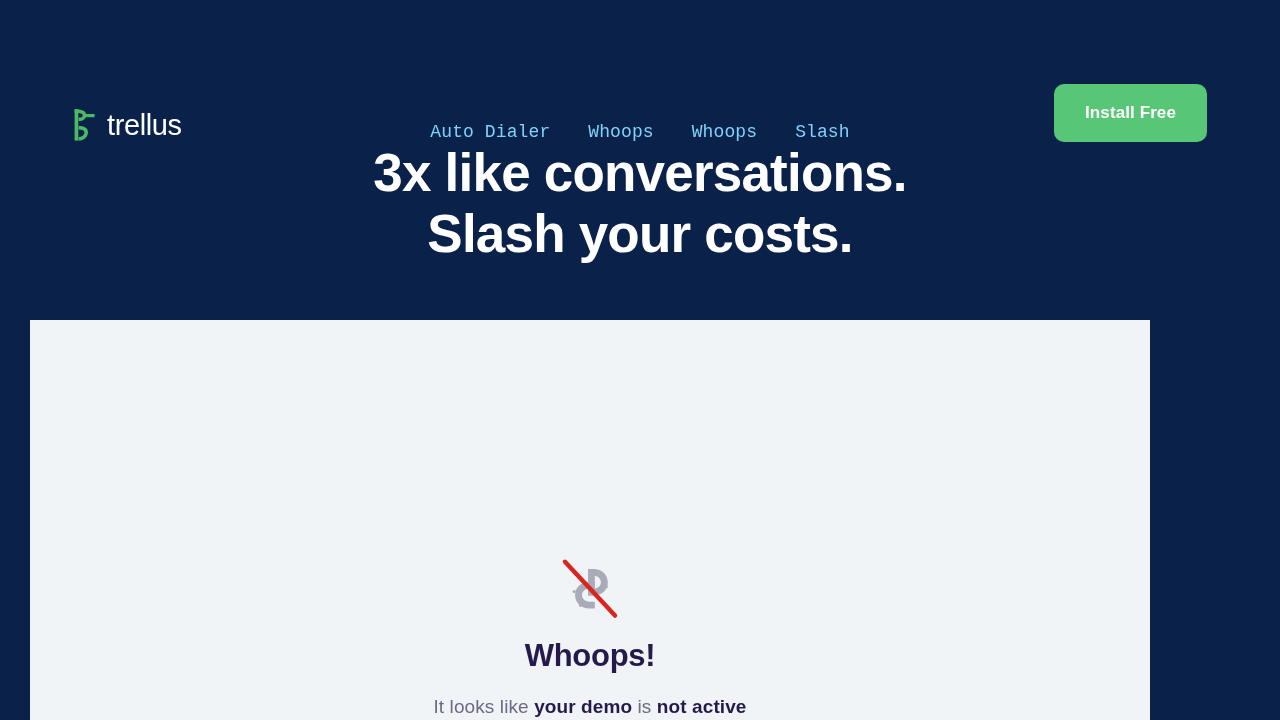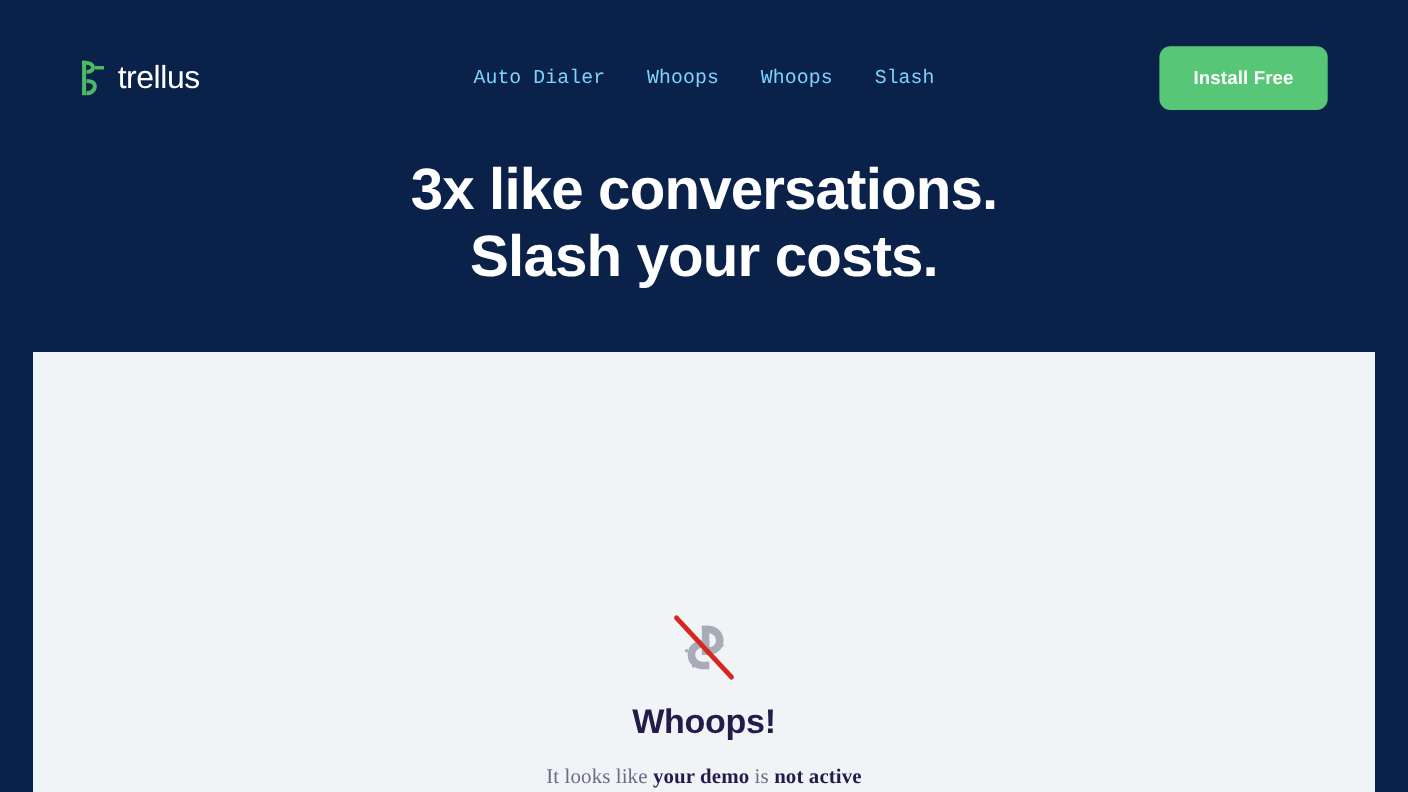--- a/index.html
+++ b/index.html
@@ -13,21 +13,21 @@
   body {
     background: #0a2149;
     font-family: "Liberation Sans", sans-serif;
     position: relative;
   }
 
   
   .site-header {
     height: 142px;
     display: flex;
-    align-items: center;
+    align-items: flex-end;
     padding: 0 73px 0 72px;
     position: relative;
   }
 
   .brand {
     display: flex;
     align-items: center;
     gap: 11px;
     text-decoration: none;
   }
@@ -95,21 +95,21 @@
     letter-spacing: -0.8px;
   }
 
   .hero-title .line { display: block; }
 
   
   .content-panel {
     position: absolute;
     left: 30px;
     top: 320px;
-    width: 1220px;
+    width: 1120px;
     height: 400px;
     background: #f1f4f6;
     display: flex;
     flex-direction: column;
     align-items: center;
     justify-content: flex-start;
     padding-top: 235px;
     overflow: hidden;
   }
 
@@ -127,21 +127,20 @@
     letter-spacing: -0.3px;
     line-height: 1;
   }
 
   .whoops-sub {
     margin-top: 24px;
     font-size: 19px;
     color: #6c6a86;
     letter-spacing: 0.1px;
     line-height: 1.3;
-    font-family: Liberation Serif, serif;
   }
 
   .whoops-sub b {
     color: #241b4c;
     font-weight: bold;
   }
 </style>
 </head>
 <body>
 

